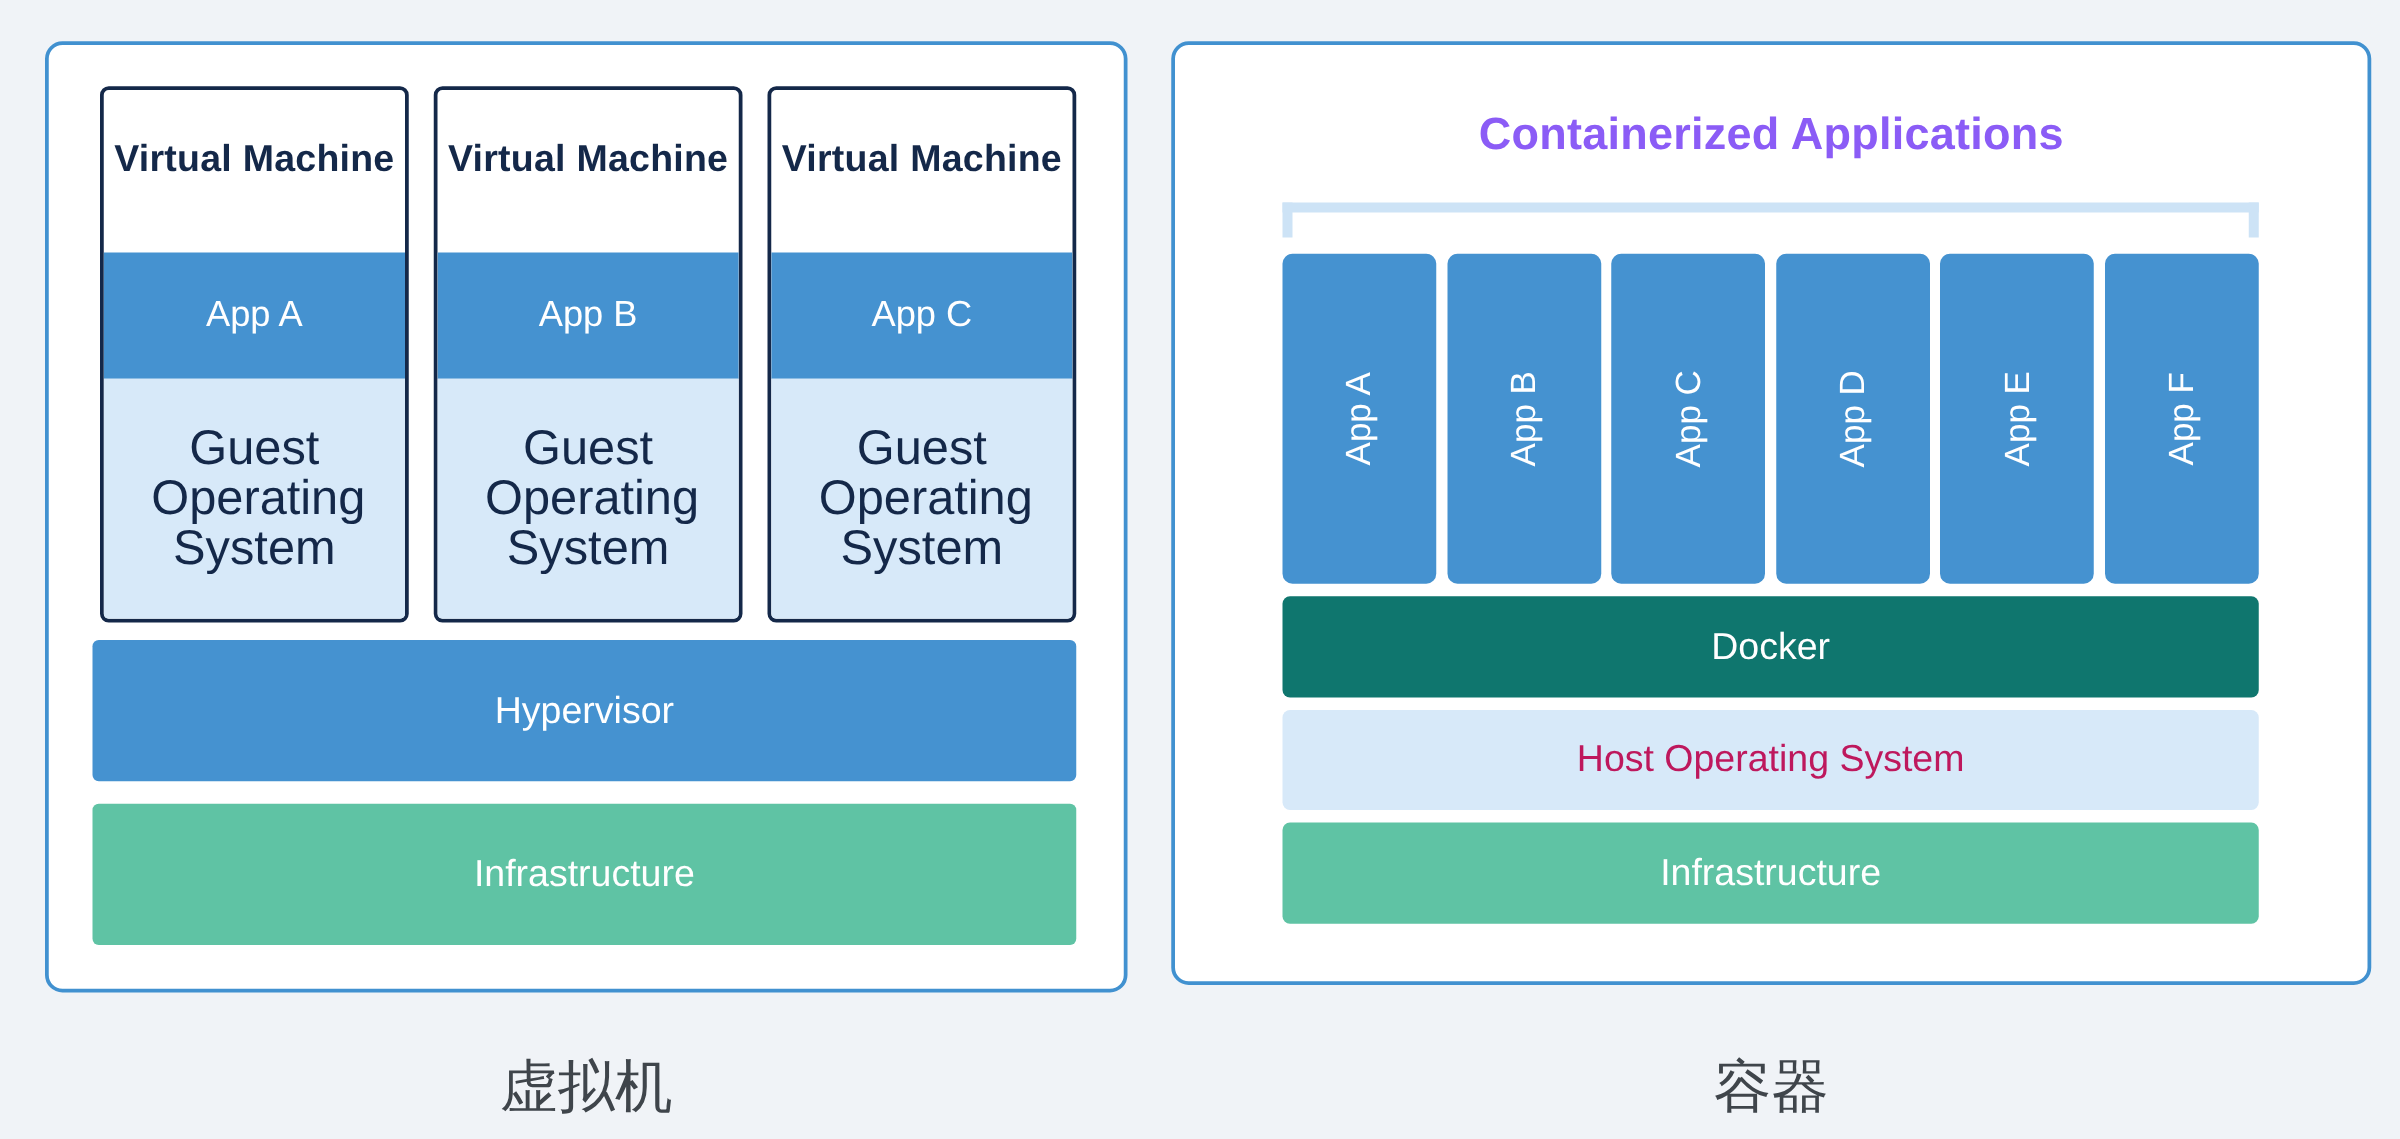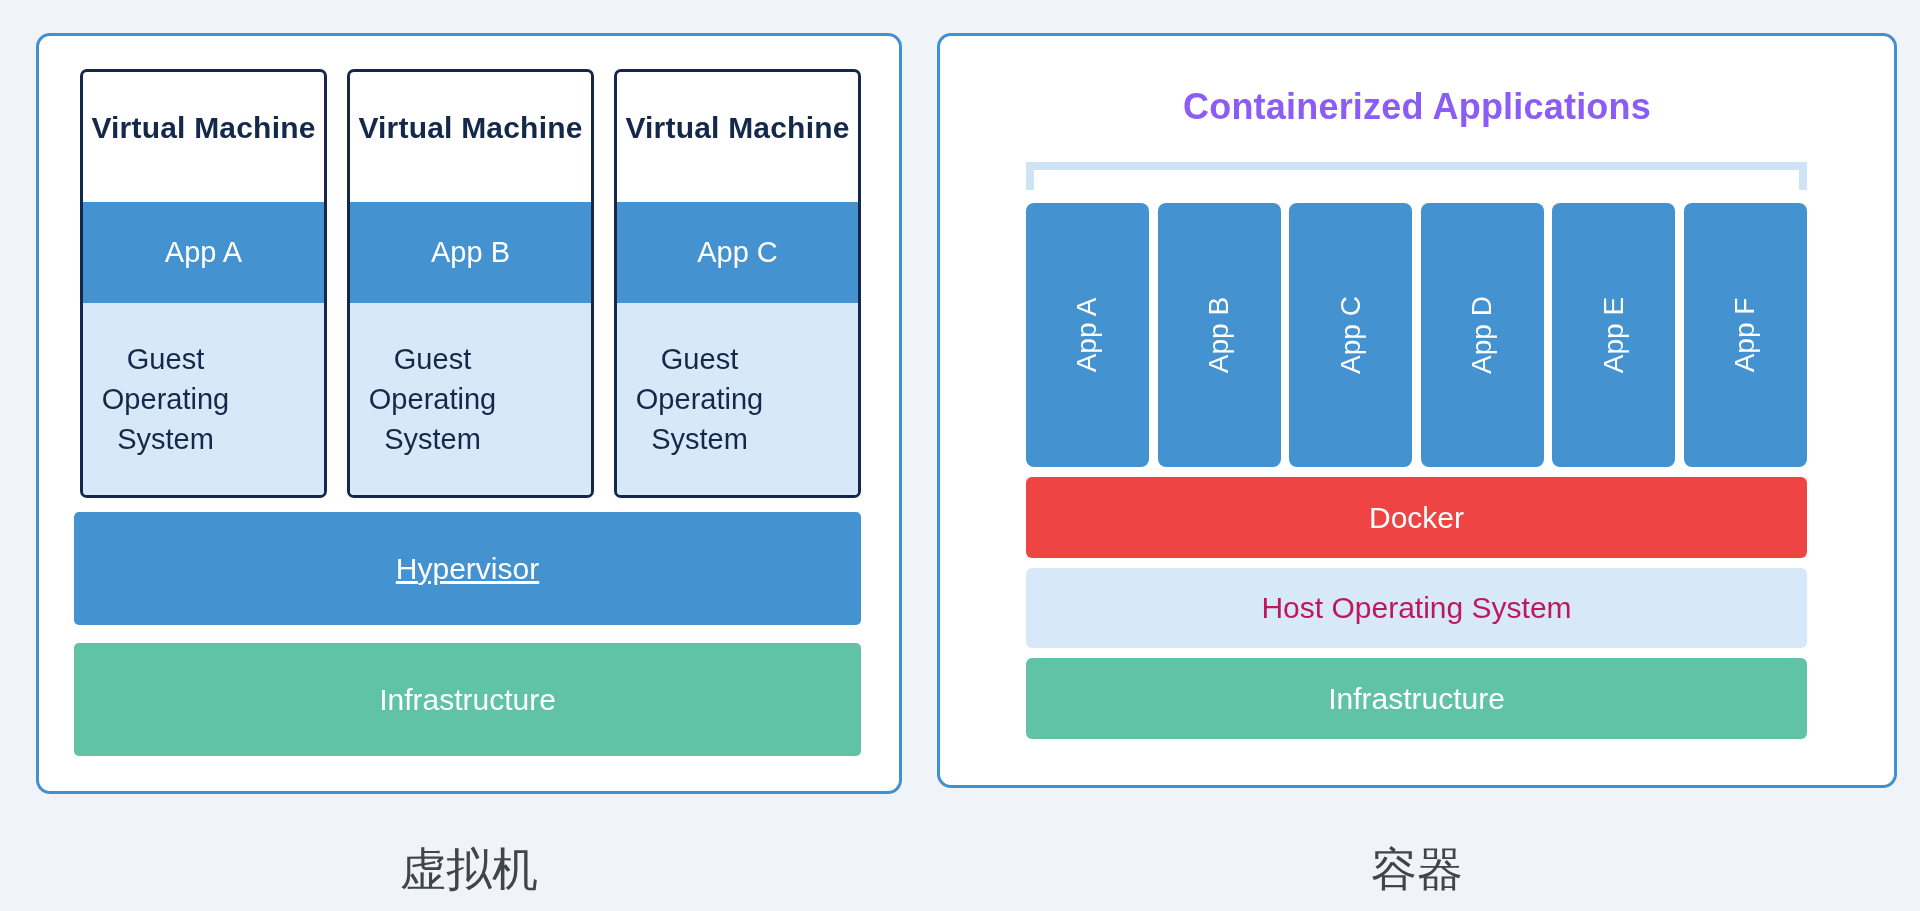--- a/index.html
+++ b/index.html
@@ -44,33 +44,33 @@
   }
   .vm-app {
     height:101px; flex:0 0 101px;
     background:#4592d0;
     display:flex; align-items:center; justify-content:center;
     color:#ffffff; font-size:29px;
   }
   .vm-os {
     flex:1;
     background:#d7e9f9;
-    display:flex; align-items:center; justify-content:flex-start;
+    display:flex; align-items:center; justify-content:center;
     text-align:center;
-    color:#142849; font-size:29px; line-height:40px;
+    color:#142849; font-size:39px; line-height:40px;
   }
   .vm-os span { display:block; max-width:165px; }
 
   .lbar {
     position:absolute; left:35px; width:787px; height:113px;
     border-radius:5px;
     display:flex; align-items:center; justify-content:center;
     color:#ffffff; font-size:30px;
   }
-  #hypervisor-bar { top:476px; background:#4592d0;text-decoration:underline; }
+  #hypervisor-bar { top:476px; background:#4592d0; }
   #infra-left-bar { top:607px; background:#5fc3a4; }
 
   
   .rp-title {
     position:absolute; top:50px; left:0; width:100%;
     text-align:center;
     color:#8b5cf6; font-size:36px; font-weight:600;
     letter-spacing:0.2px;
   }
   .bracket {
@@ -95,21 +95,21 @@
     transform:rotate(-90deg);
     white-space:nowrap;
     color:#ffffff; font-size:28px;
   }
   .rbar {
     position:absolute; left:86px; width:781px;
     border-radius:6px;
     display:flex; align-items:center; justify-content:center;
     font-size:30px;
   }
-  #docker-bar     { top:441px; height:81px; background:#ef4444; color:#ffffff; }
+  #docker-bar     { top:441px; height:81px; background:#0f766e; color:#ffffff; }
   #host-os-bar    { top:532px; height:80px; background:#d7e9f9; color:#be185d; }
   #infra-right-bar{ top:622px; height:81px; background:#5fc3a4; color:#ffffff; }
 
   
   .caption {
     position:absolute; top:842px;
     text-align:center;
     color:#3f454b; font-size:46px; line-height:1.2;
   }
   #caption-left  { left:36px;  width:866px; }

